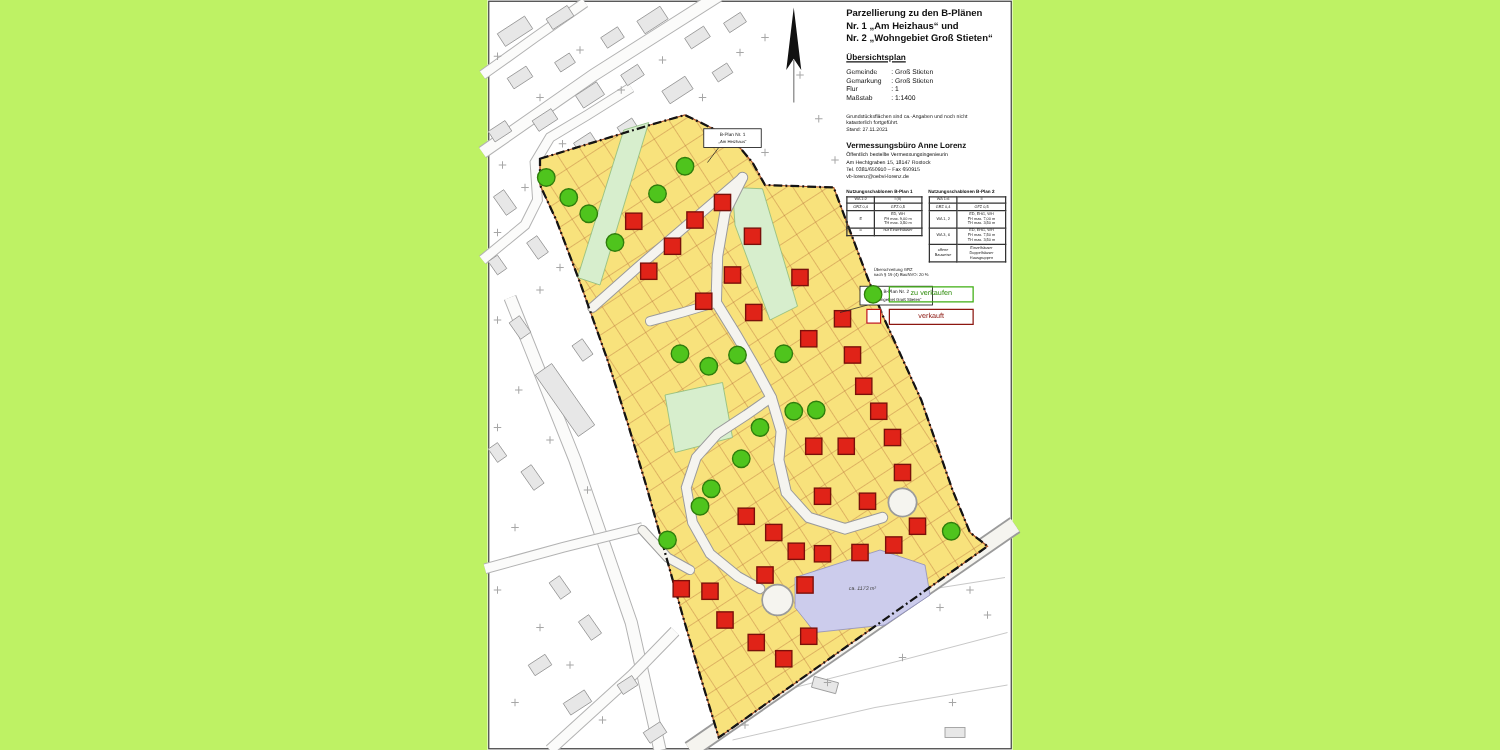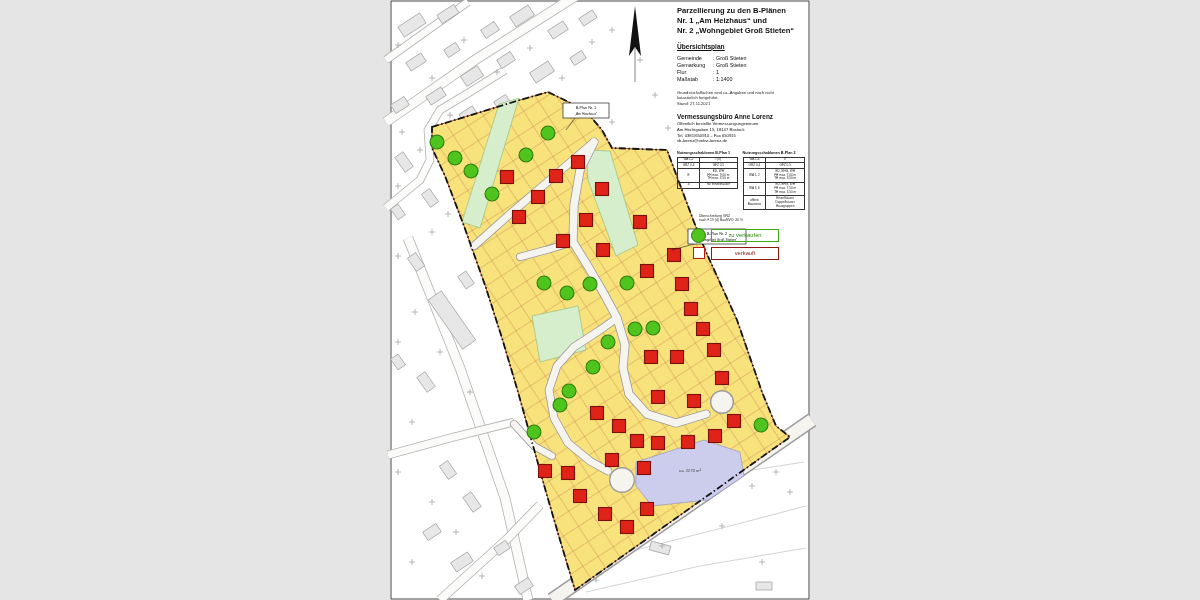--- a/index.html
+++ b/index.html
@@ -1,16 +1,16 @@
 <!DOCTYPE html>
 <html><head>
 <meta charset="utf-8">
 <style>
   html,body{margin:0;padding:0;background:#000;}
-  .stage{position:relative;width:1200px;height:600px;background:#e5e5e5;overflow:hidden;
+  .stage{position:relative;width:1200px;height:600px;background:#bef264;overflow:hidden;
          font-family:"Liberation Sans", sans-serif;}
   svg{position:absolute;left:0;top:0;}
   
   .panel{position:absolute;left:677px;top:6px;width:128px;color:#111;}
   .title{font-size:7.6px;font-weight:bold;line-height:1.3;white-space:pre-line;}
   .subtitle{font-size:6.6px;font-weight:bold;text-decoration:underline;margin-top:7px;}
   .info{margin-top:5px;}
   .info-row{display:flex;font-size:5.4px;line-height:1.35;}
   .info-row .k{width:36px;}
   .note{font-size:4.1px;color:#222;margin-top:6px;line-height:1.35;white-space:pre-line;}

